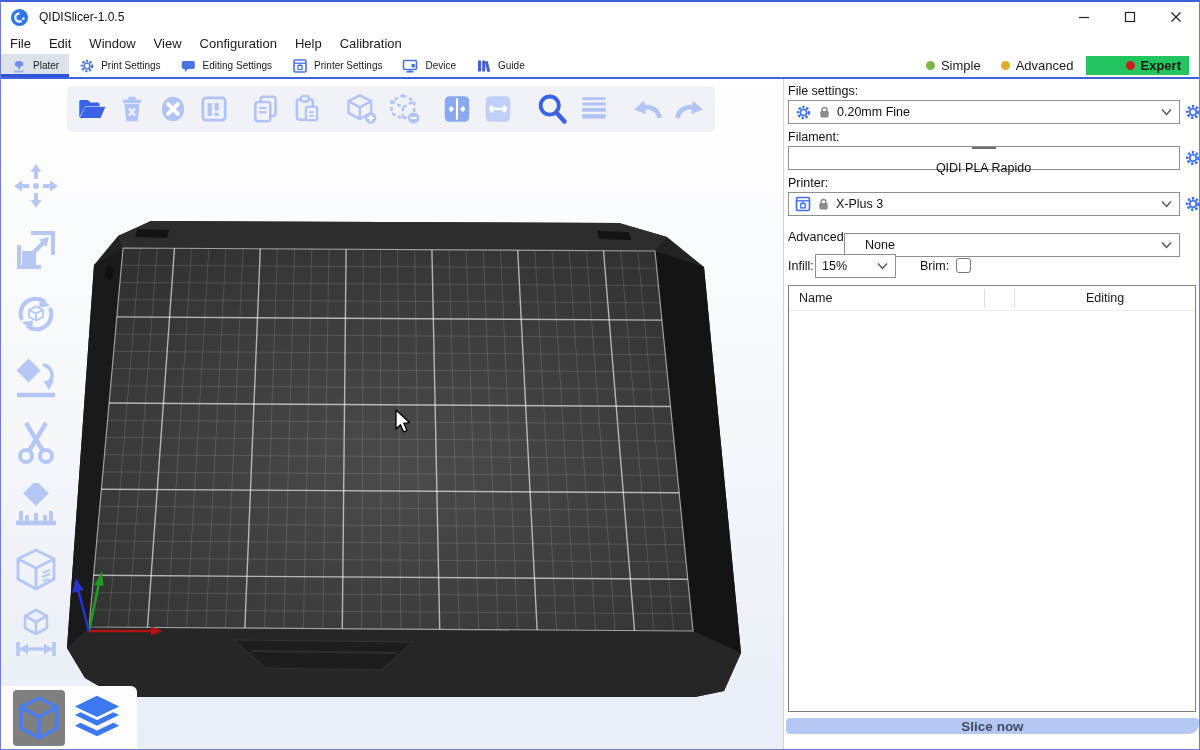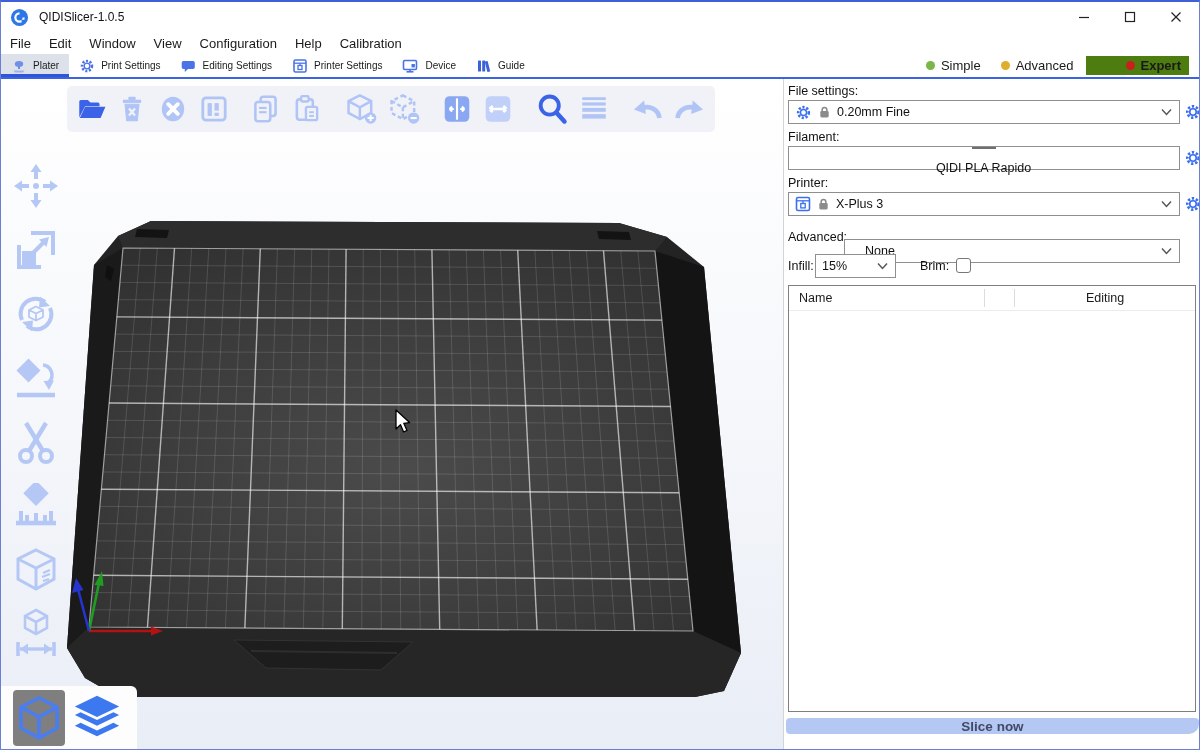--- a/index.html
+++ b/index.html
@@ -20,21 +20,21 @@
   .menubar { position:absolute; left:0; top:30px; width:100%; height:22px; display:flex; align-items:center; background:#fff; }
   .menu-item { padding:0 9px; font-size:13px; cursor:default; }
   
   .tabbar { position:absolute; left:0; top:52px; width:100%; height:25px; background:#fff; border-bottom:2px solid #3d64e0; display:flex; align-items:stretch; }
   .tab { display:flex; align-items:center; gap:6px; padding:0 10px; font-size:10px; position:relative; }
   .tab.active { background:#dde1e9; box-shadow:inset 0 -3px 0 #2f55d8; }
   .tab svg { flex:0 0 auto; }
   .modes { margin-left:auto; display:flex; align-items:center; gap:4px; padding-right:10px; }
   .mode { display:flex; align-items:center; gap:6px; padding:2px 8px; font-size:13px; }
   .mode .dot { width:9px; height:9px; border-radius:50%; display:inline-block; }
-  .mode.active { background:#4d7c0f; font-weight:bold;padding-left:40px; }
+  .mode.active { background:#22c55e; font-weight:bold;padding-left:40px; }
   
   .viewport { position:absolute; left:0; top:77px; width:782px; height:673px;
     background:linear-gradient(#ffffff 0%, #f4f6fa 55%, #e9edf6 100%); overflow:hidden; }
   .right-panel { position:absolute; left:782px; top:77px; width:418px; height:673px; background:#fff; border-left:1px solid #d4d4d4; font-size:12.5px; }
   
   .vp-toolbar { position:absolute; left:66px; top:7px; width:648px; height:46px; background:#f0f2f7; border-radius:5px;
     display:flex; align-items:center; gap:9px; padding:0 8px; }
   .tb-ic { width:34px; height:34px; display:flex; align-items:center; justify-content:center; }
   .tb-gap { width:8px; }
   
@@ -508,21 +508,21 @@
       <svg class="chev" width="11" height="8" viewBox="0 0 11 8">
         <polyline points="1,1.5 5.5,6.5 10,1.5" fill="none" stroke="#555" stroke-width="1.4"></polyline>
       </svg>
     </div>
     <svg class="gear-btn" style="left:400px; top:116px;" viewBox="0 0 20 20">
       <circle cx="10" cy="10" r="6.3" fill="none" stroke="#3b6ef0" stroke-width="3" stroke-dasharray="2.6 2"></circle>
       <circle cx="10" cy="10" r="3.6" fill="none" stroke="#3b6ef0" stroke-width="1.8"></circle>
     </svg>
 
     <span class="rp-label" style="top:151px;">Advanced:</span>
-    <div class="combo" style="left:60px; top:160px; width:336px;">
+    <div class="combo" style="left:60px; top:154px; width:336px;">
       <span class="txt" style="padding-left:14px;">None</span>
       <svg class="chev" width="11" height="8" viewBox="0 0 11 8">
         <polyline points="1,1.5 5.5,6.5 10,1.5" fill="none" stroke="#555" stroke-width="1.4"></polyline>
       </svg>
     </div>
 
     <span class="rp-label" style="top:180px;">Infill:</span>
     <div class="combo" style="left:31px; top:175px; width:81px;">
       <span class="txt">15%</span>
       <svg class="chev" width="11" height="8" viewBox="0 0 11 8">

